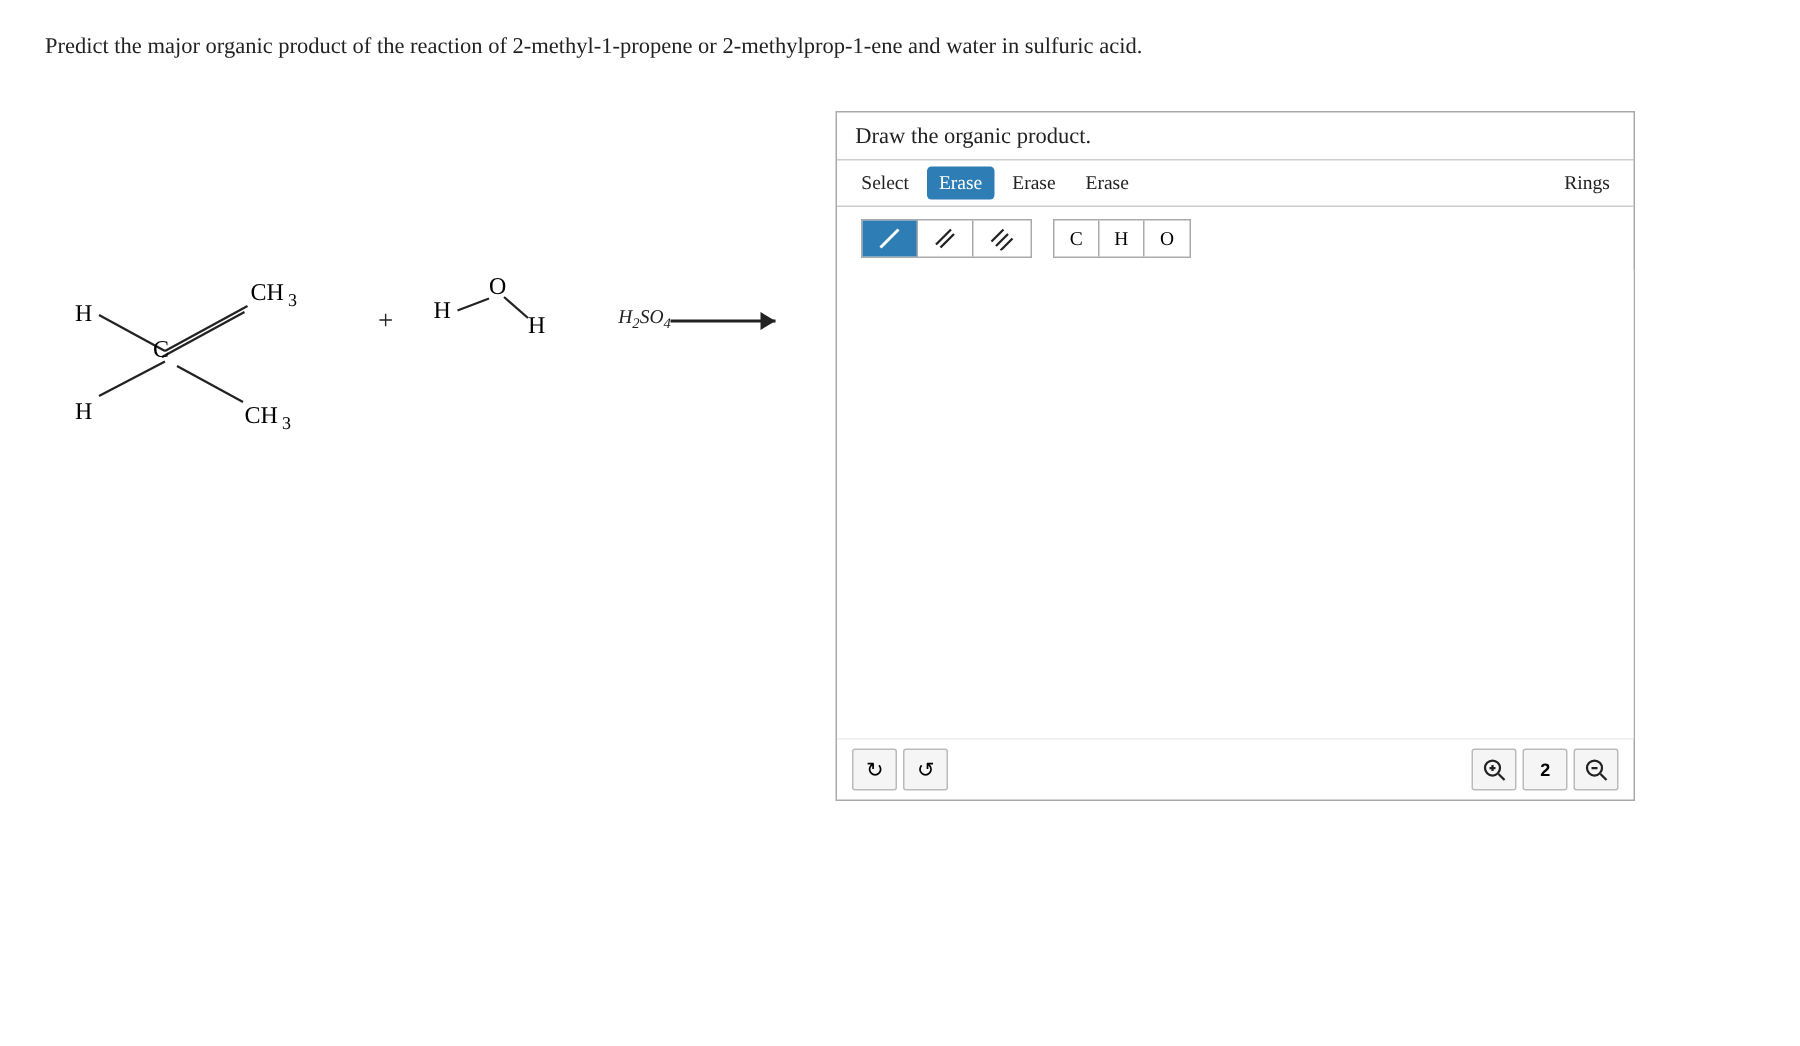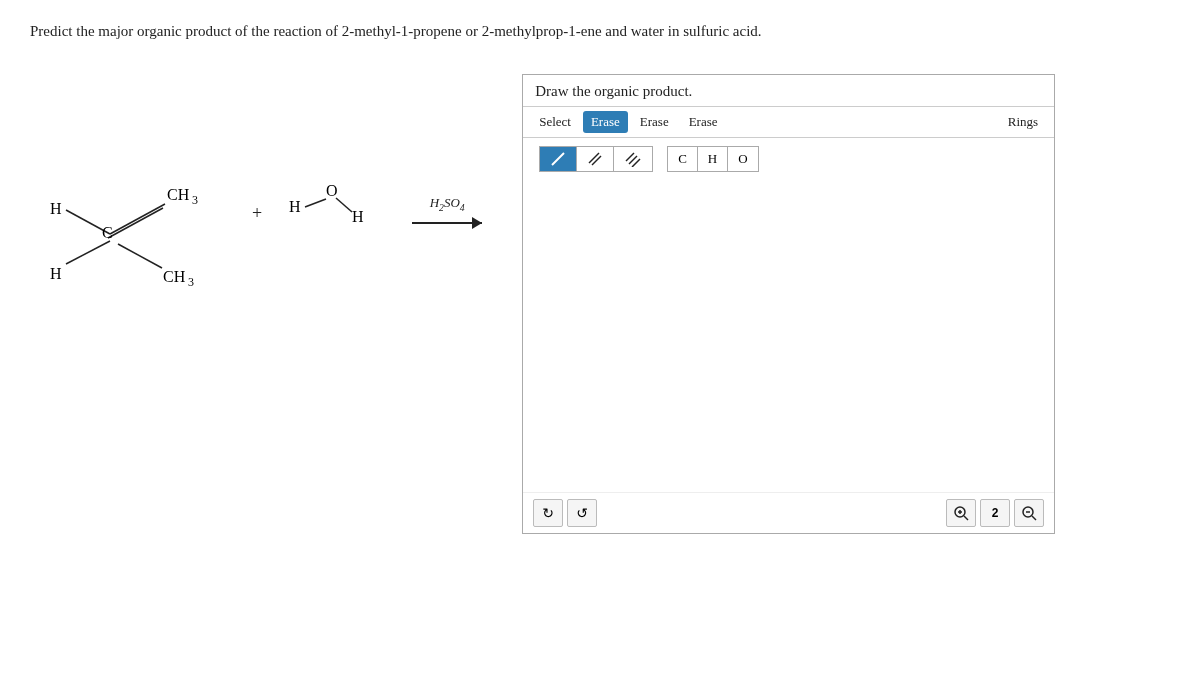--- a/index.html
+++ b/index.html
@@ -23,21 +23,21 @@
     }
     .reaction-area {
       display: flex;
       align-items: center;
       gap: 18px;
       margin-top: 60px;
       flex: 0 0 auto;
     }
     .arrow-area {
       display: flex;
-      flex-direction: column;
+      flex-direction: row;
       align-items: center;
       margin: 0 10px;
       justify-content: space-between;
     }
     .arrow-label {
       font-size: 13px;
       margin-bottom: 2px;
       font-style: italic;
     }
     .arrow-line {

